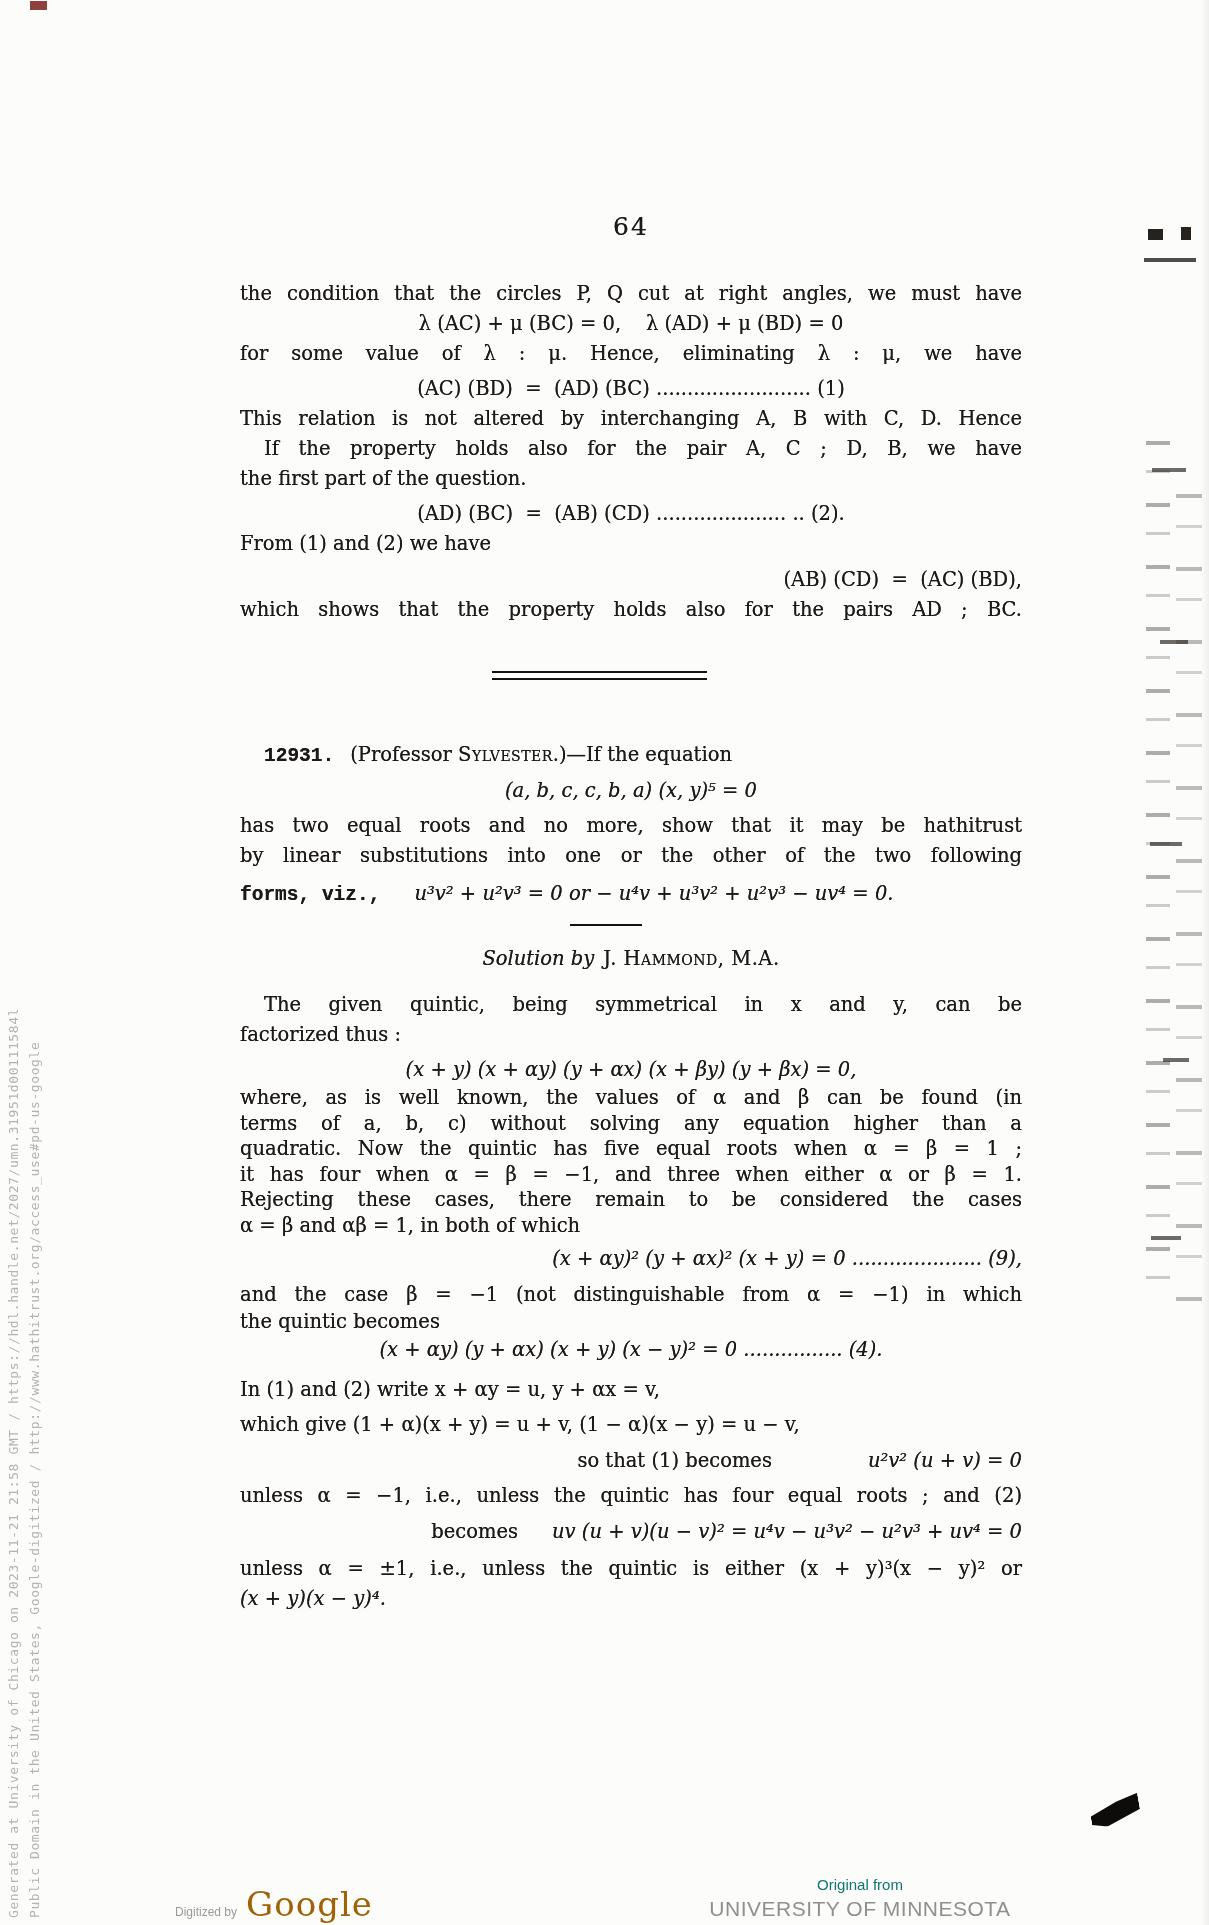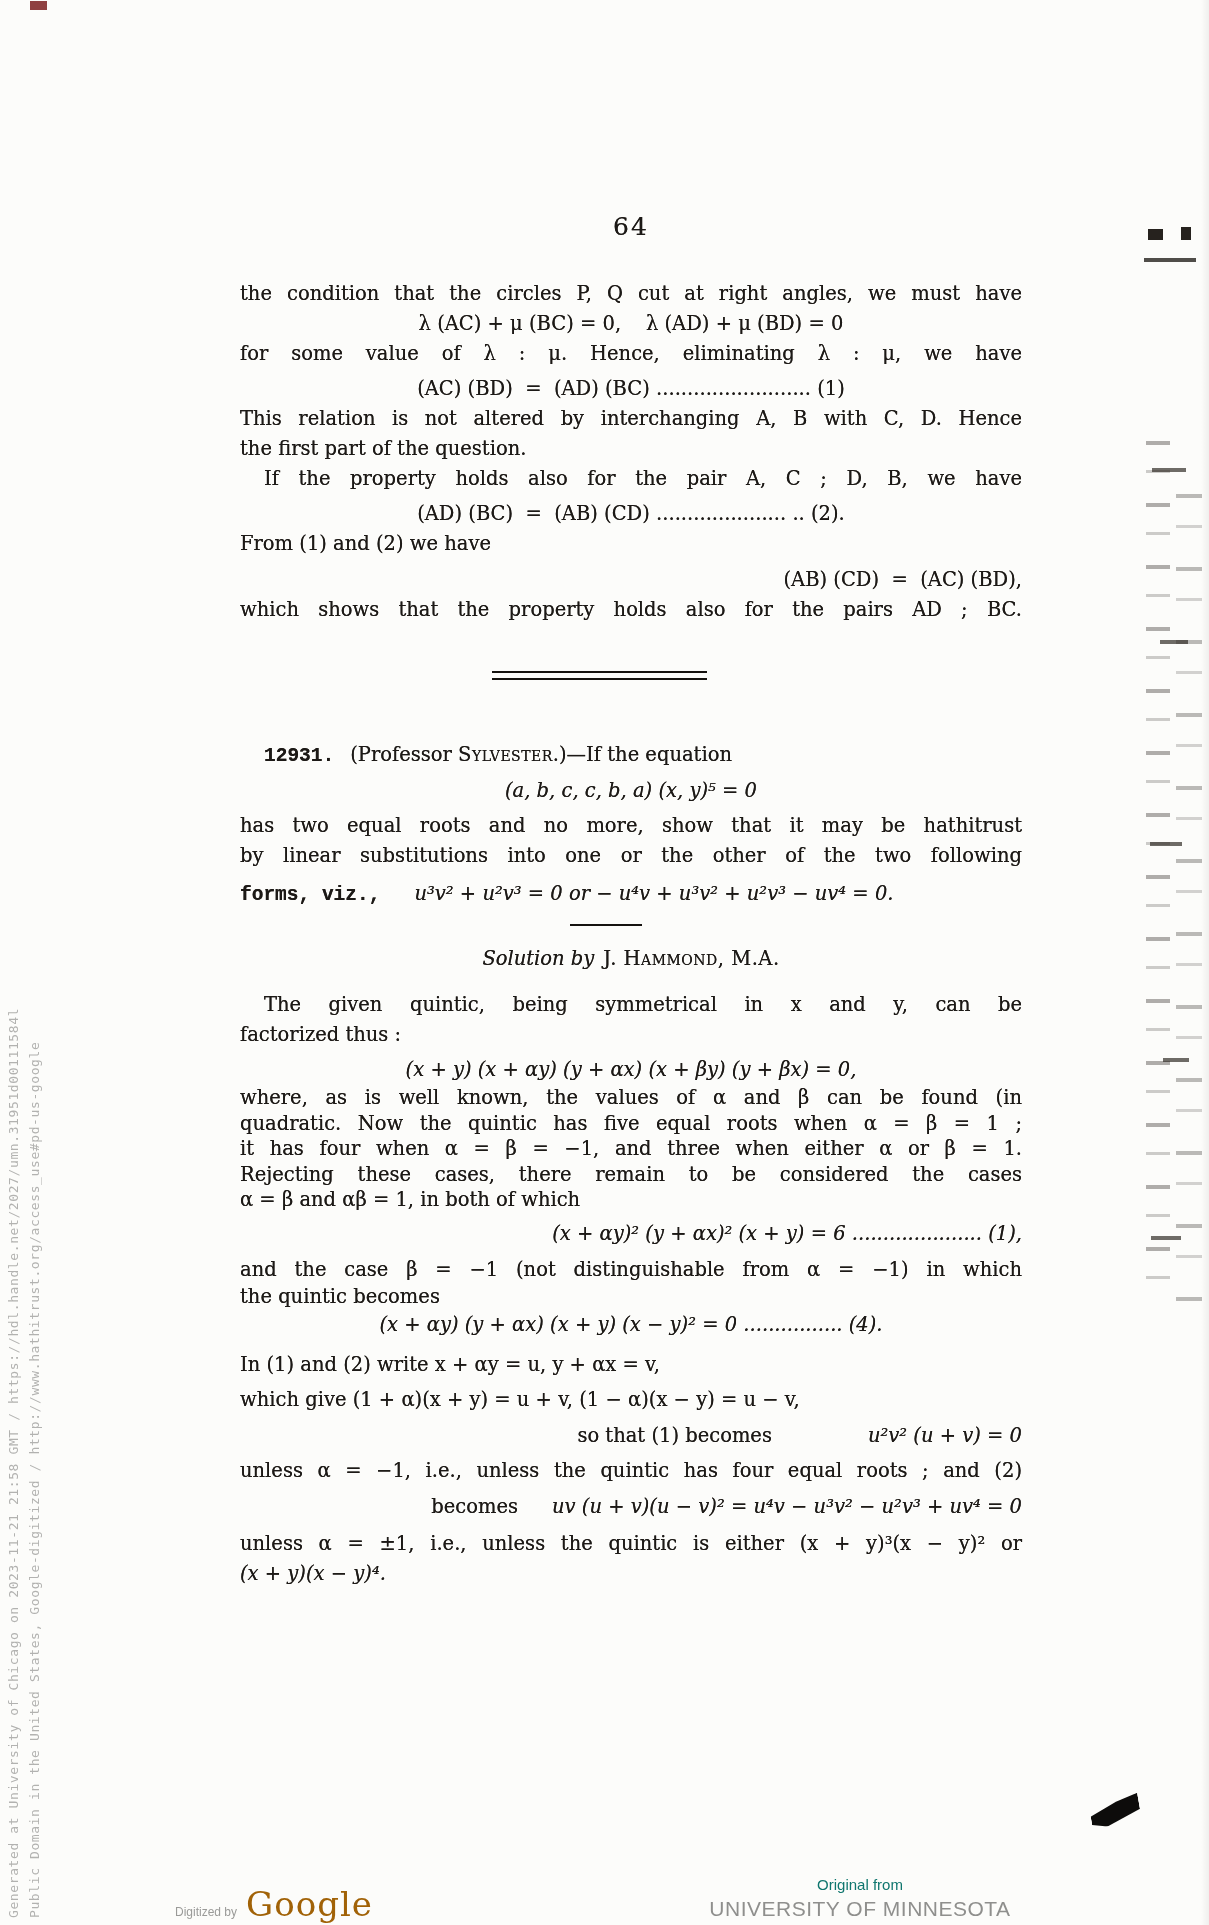--- a/index.html
+++ b/index.html
@@ -105,22 +105,22 @@
 
 <div class="content">
 
   <div class="pagenum">64</div>
 
   <div class="line just">the condition that the circles P, Q cut at right angles, we must have</div>
   <div class="eq">λ (AC) + μ (BC) = 0,    λ (AD) + μ (BD) = 0</div>
   <div class="line just">for some value of λ : μ.   Hence, eliminating λ : μ,  we have</div>
   <div class="eq m5">(AC) (BD)  =  (AD) (BC) ......................... (1)</div>
   <div class="line just">This relation is not altered by interchanging A, B with C, D.  Hence</div>
+  <div class="line just ind">If the property holds also for the pair A, C ;  D, B, we have</div>
   <div class="line">the first part of the question.</div>
-  <div class="line just ind">If the property holds also for the pair A, C ;  D, B, we have</div>
   <div class="eq m5">(AD) (BC)  =  (AB) (CD) ..................... .. (2).</div>
   <div class="line">From (1) and (2) we have</div>
   <div class="eq m6">(AB) (CD)  =  (AC) (BD),</div>
   <div class="line just">which shows that the property holds also for the pairs AD ;  BC.</div>
 
   <div class="rule-double"></div>
 
   <div class="line ind sp-prob">
     <span class="bold">12931.</span><span class="numgap"></span><span>(Professor </span><span class="smallcaps">Sylvester</span><span>.)—If the equation</span>
   </div>
@@ -136,26 +136,27 @@
   <div class="byline m18">
     <span class="ital">Solution by</span><span class="smallcaps name">J. Hammond, M.A.</span>
   </div>
 
   <div class="line just ind m16">The given quintic, being symmetrical in x and y, can be</div>
   <div class="line">factorized thus :</div>
   <div class="eq mathit m5">(x + y) (x + αy) (y + αx) (x + βy) (y + βx) = 0,</div>
 
   <div class="tight">
     <div class="line just">where, as is well known, the values of α and β can be found (in</div>
+    <div class="line just">terms of a, b, c) without solving any equation higher than a</div>
     <div class="line just">quadratic.   Now the quintic has five equal roots when α = β = 1 ;</div>
     <div class="line just">it has four when α = β = −1, and three when either α or β = 1.</div>
     <div class="line just">Rejecting these cases, there remain to be considered the cases</div>
     <div class="line">α = β and αβ = 1,  in both of which</div>
   </div>
-  <div class="eq mathit m6">(x + αy)² (y + αx)² (x + y) = 6 ..................... (1),</div>
+  <div class="eq mathit m6">(x + αy)² (y + αx)² (x + y) = 0 ..................... (9),</div>
 
   <div class="p3">
     <div class="line just m7">and the case β = −1 (not distinguishable from α = −1) in which</div>
     <div class="line">the quintic becomes</div>
   </div>
   <div class="eq mathit">(x + αy) (y + αx) (x + y) (x − y)² = 0 ................ (4).</div>
 
   <div class="line m10">In (1) and (2) write    x + αy = u,    y + αx = v,</div>
   <div class="line m5">which give   (1 + α)(x + y) = u + v,   (1 − α)(x − y) = u − v,</div>
   <div class="line m6">

